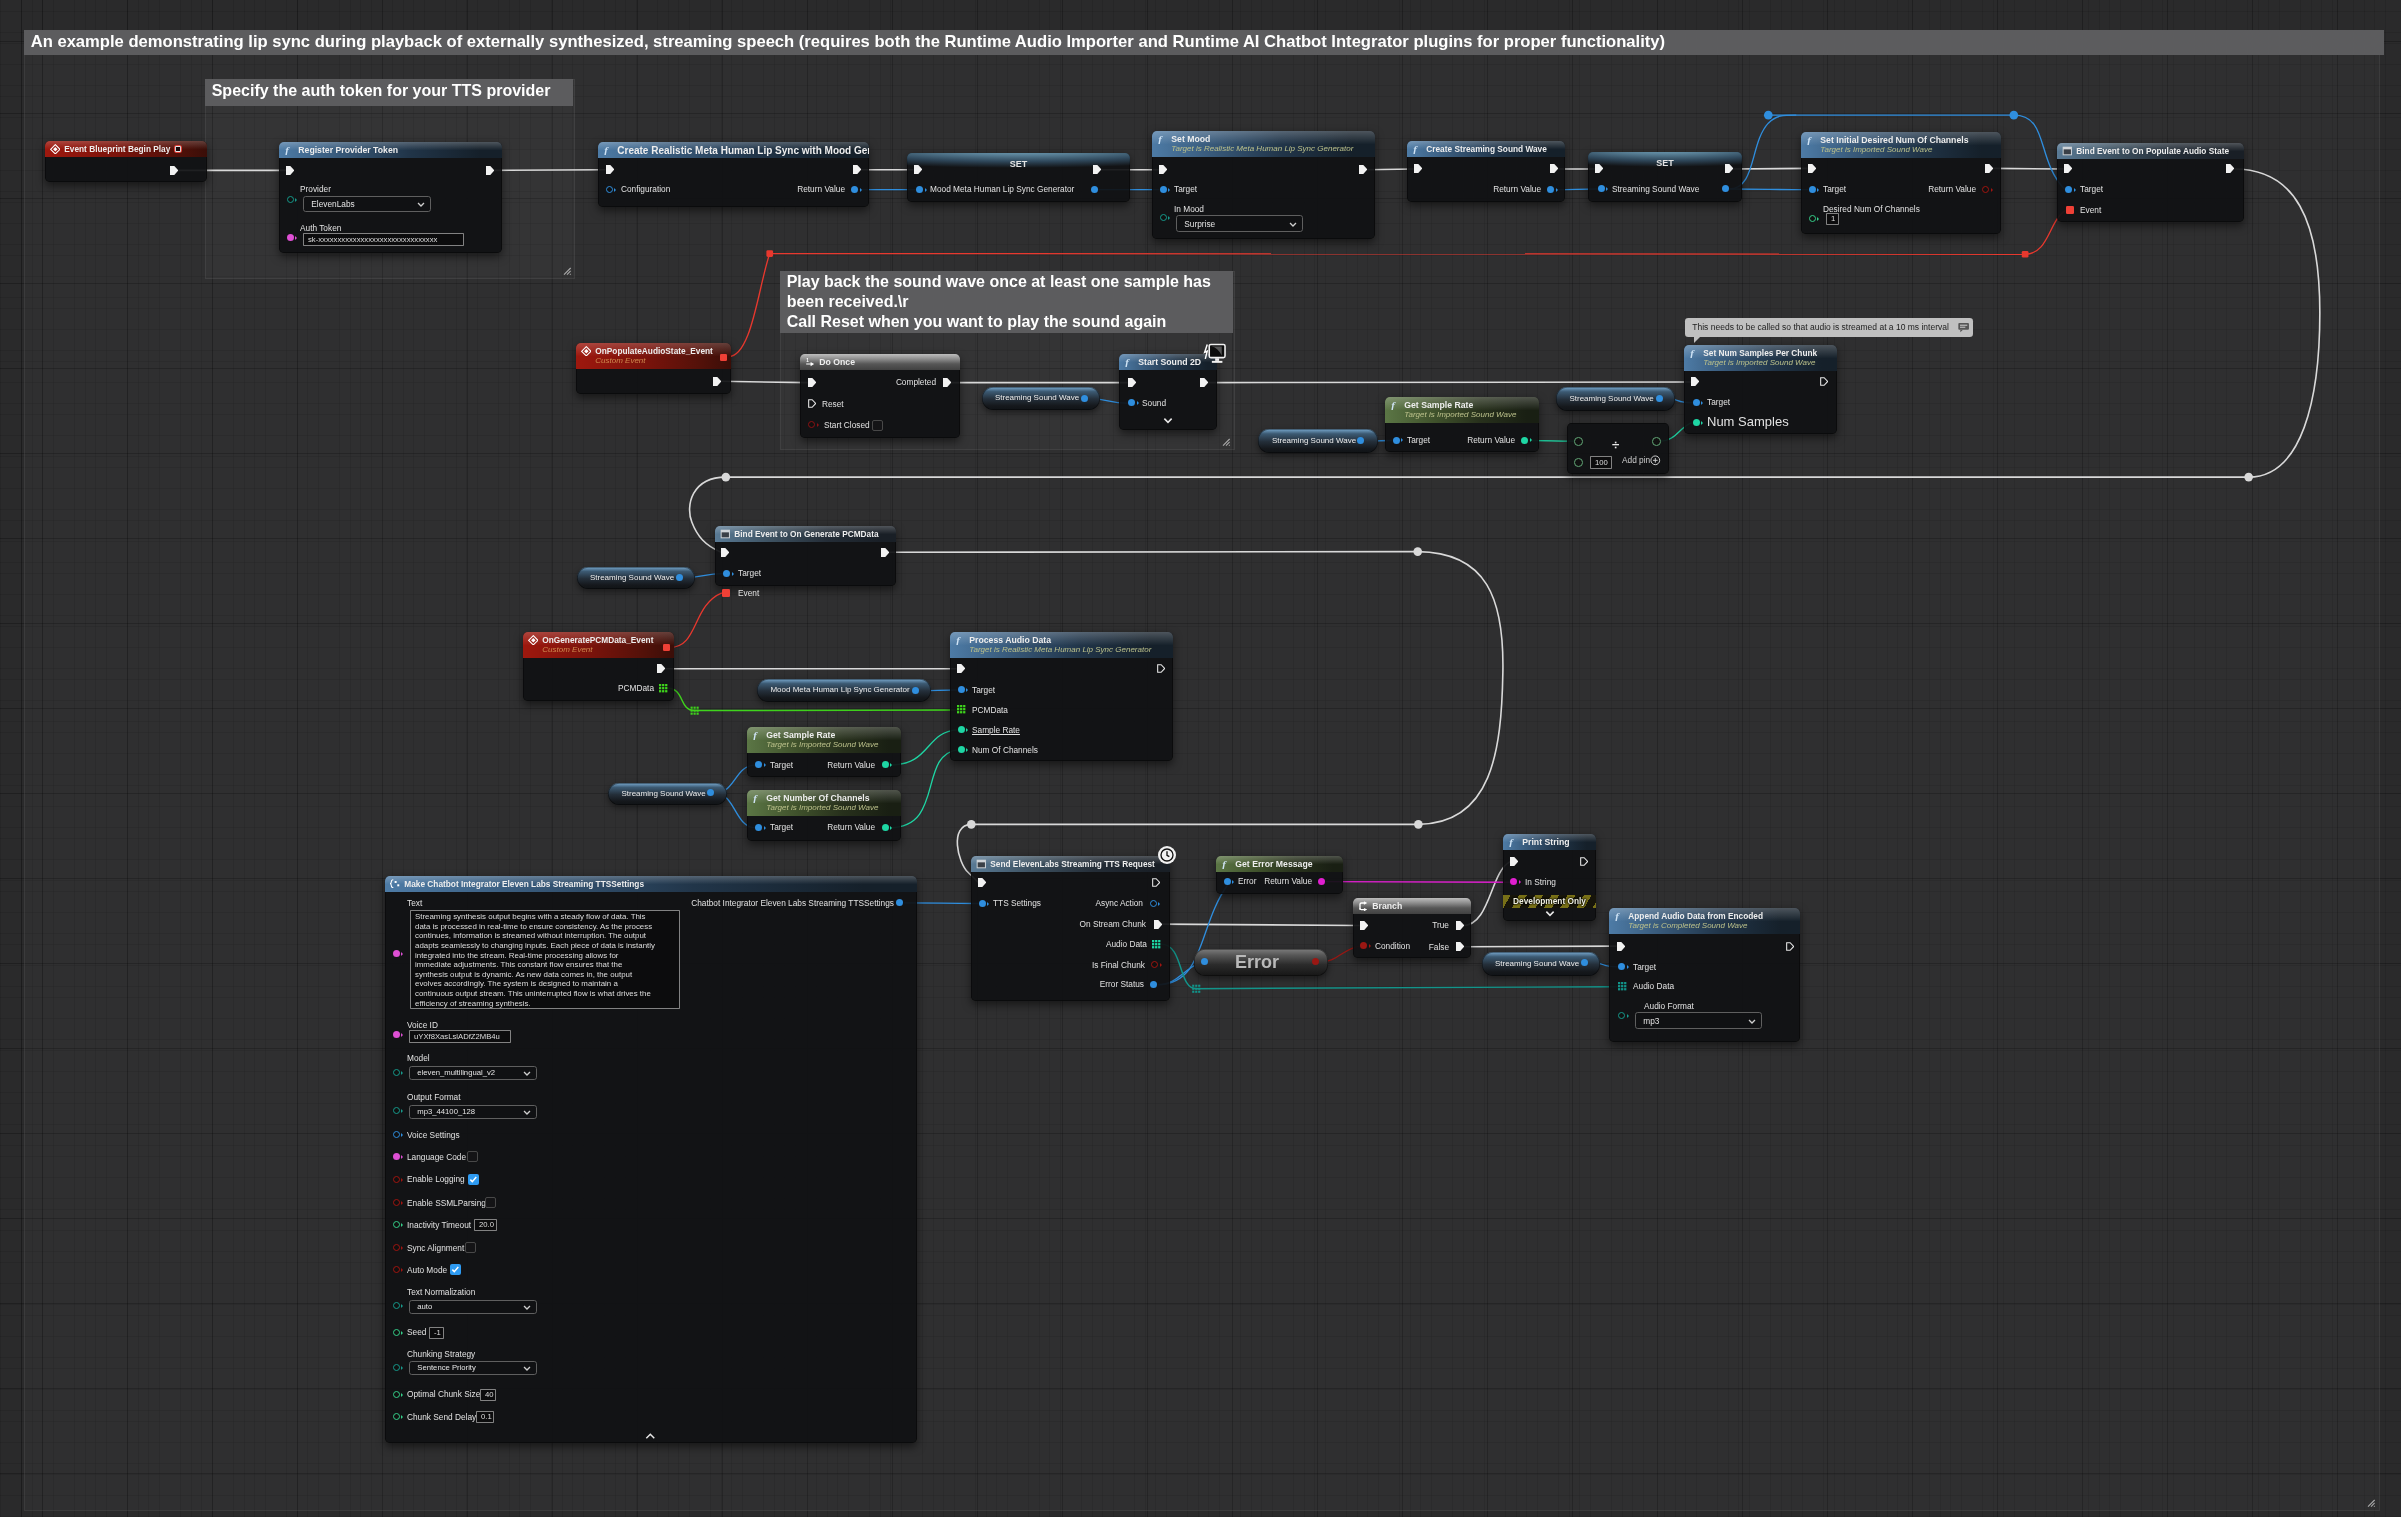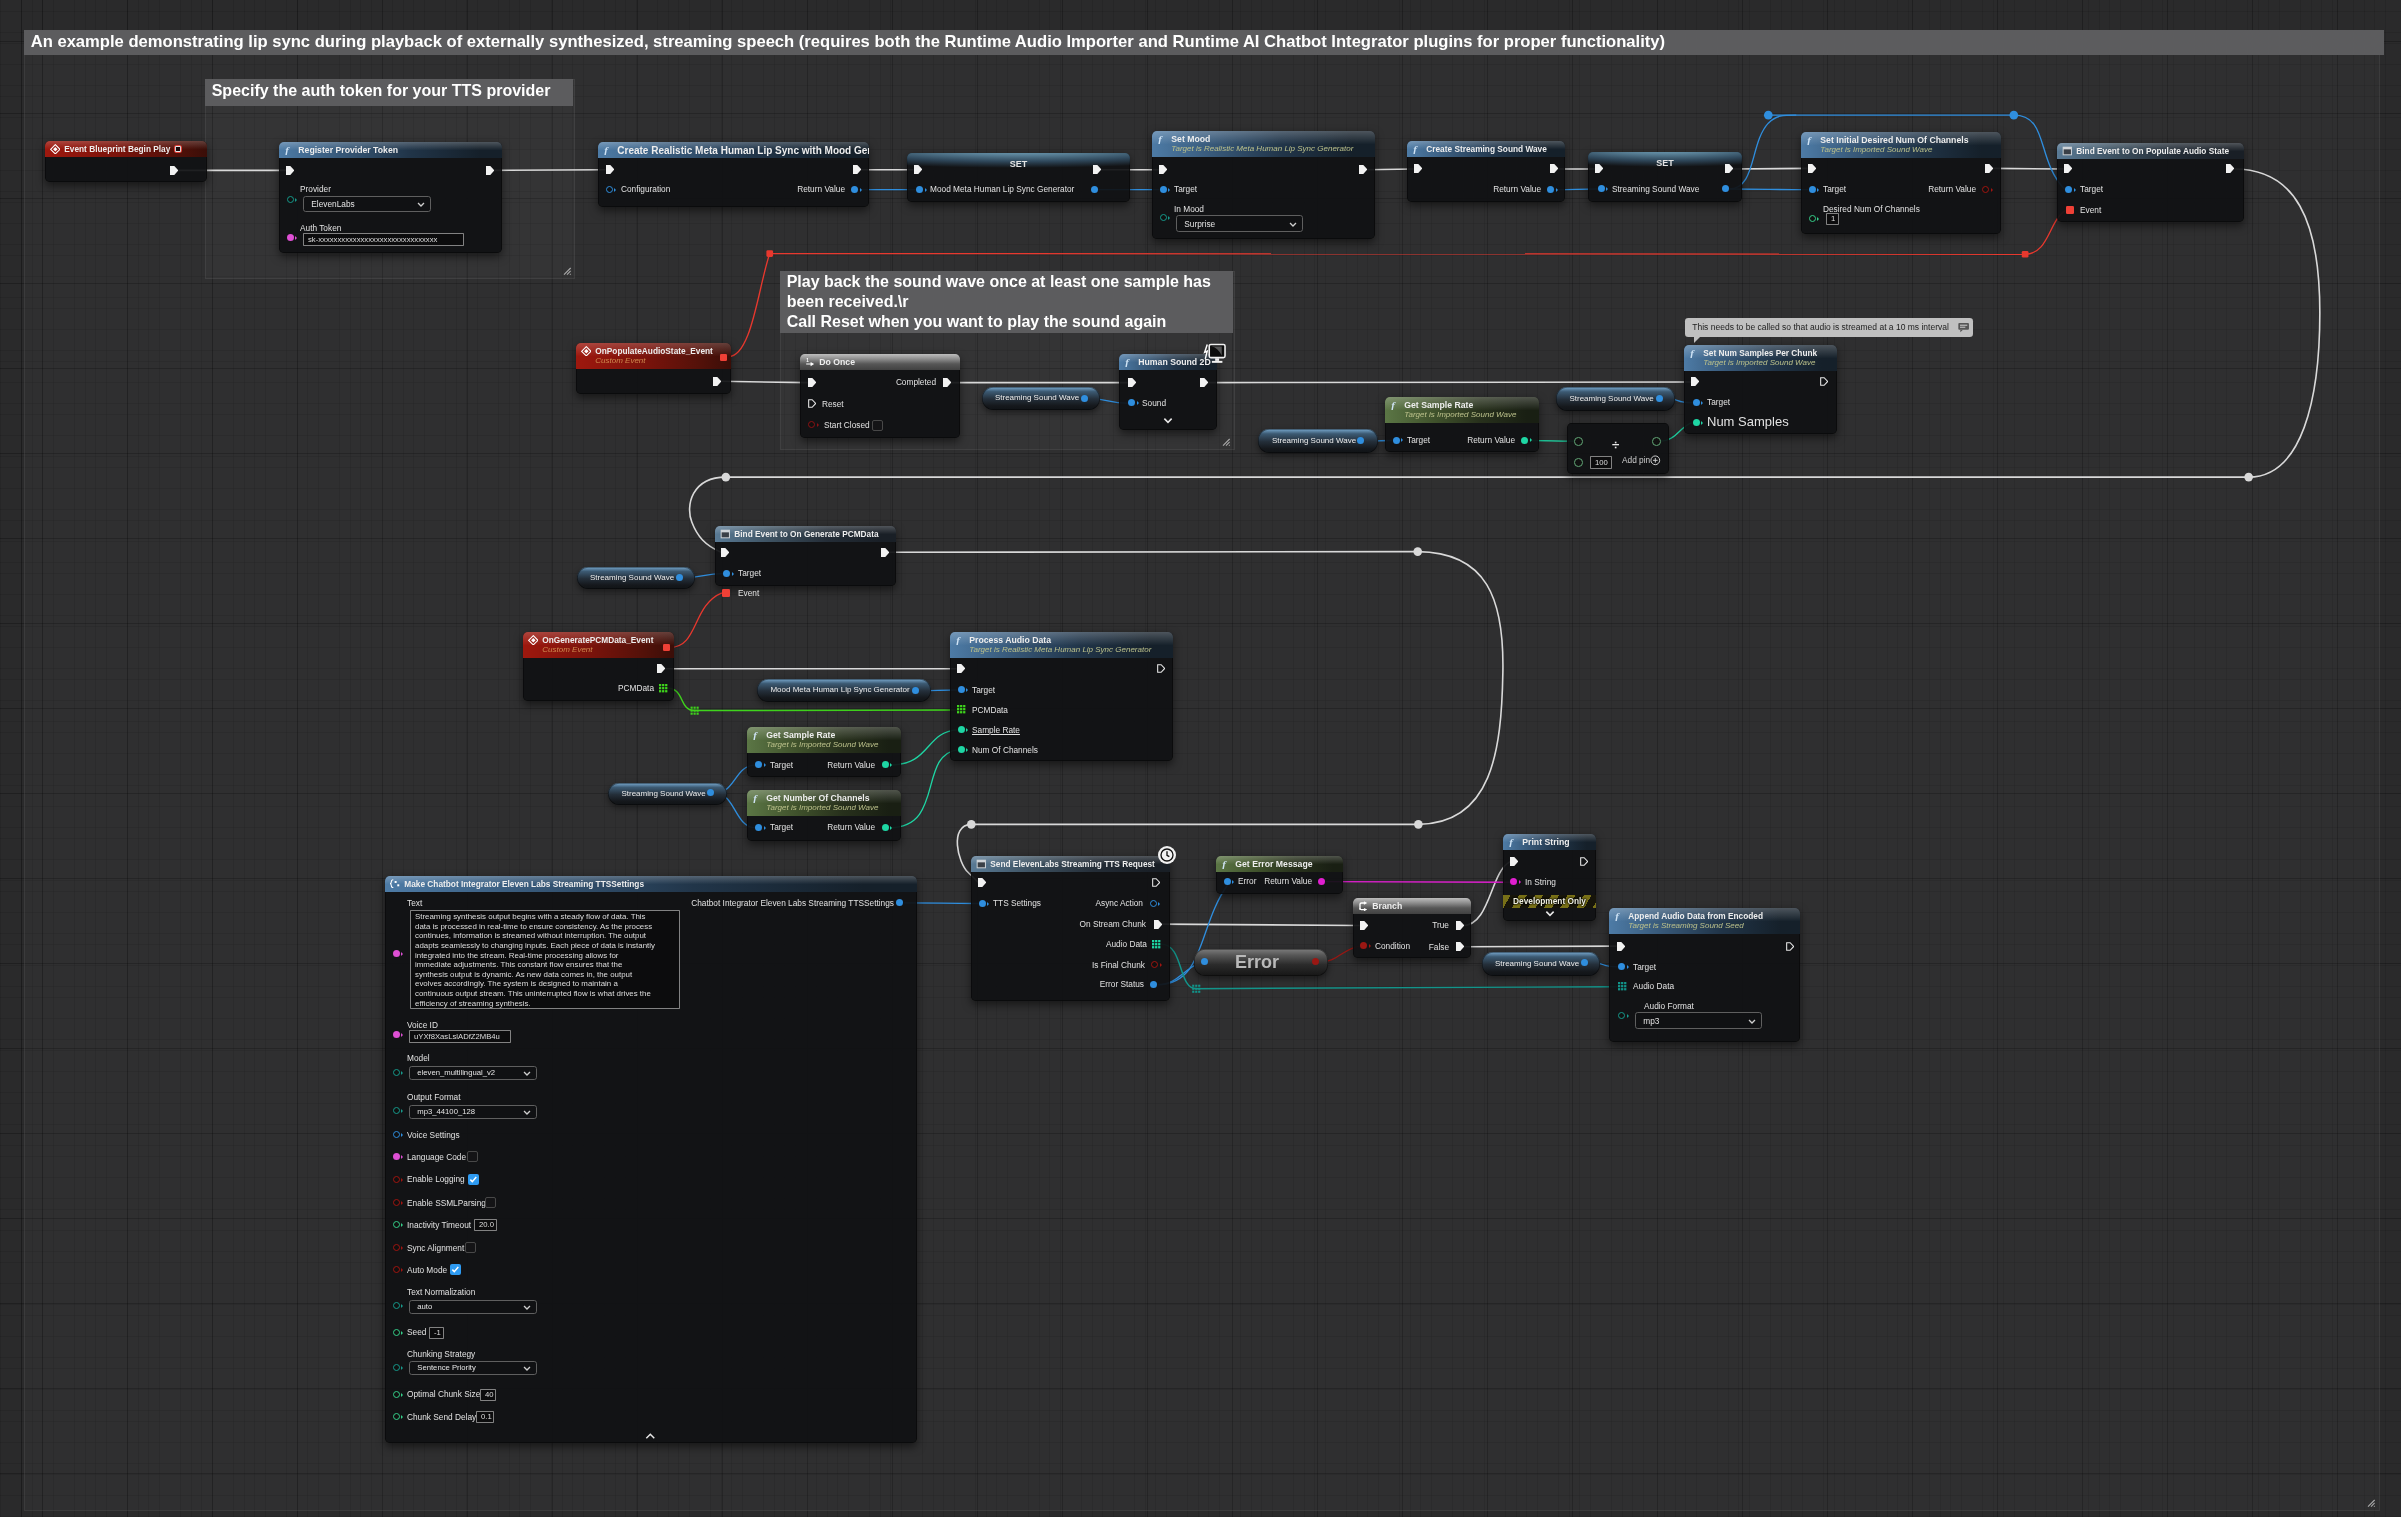--- a/index.html
+++ b/index.html
@@ -383,21 +383,21 @@
   </div>
 <div class="abs" style="left:1081px;top:395px;width:7.3px;height:7.3px;border-radius:50%;background:#2f8ede"></div>
 <div class="node" style="left:1119px;top:354px;width:98px;height:76px">
 <div class="hdr hfn" style="height:16px">
 <div class="hrow">
         <span class="hicon">
           <svg width="10.6" height="10.6" viewBox="0 0 16 16">
             <text x="2" y="13" font-family="Liberation Serif" font-style="italic" font-weight="bold" font-size="16" fill="#cfe3f5">f</text>
           </svg>
         </span>
-        <span class="htitle" style="font-size:8.7px">Human Sound 2D</span>
+        <span class="htitle" style="font-size:8.7px">Start Sound 2D</span>
       </div>
 </div>
   </div>
 <svg class="abs" style="left:1128px;top:378px" width="8" height="8.7" viewBox="0 0 12 13">
     <path d="M0 0 H6.5 L12.5 6.7 L6.5 13.4 H0 Z" fill="#f2f2f2"></path>
   </svg>
 <svg class="abs" style="left:1200px;top:378px" width="8" height="8.7" viewBox="0 0 12 13">
     <path d="M0 0 H6.5 L12.5 6.7 L6.5 13.4 H0 Z" fill="#f2f2f2"></path>
   </svg>
 <div class="abs" style="left:1128px;top:399px;width:7.3px;height:7.3px;border-radius:50%;background:#2f8ede"></div>
@@ -759,21 +759,21 @@
 <div class="node" style="left:1609px;top:908px;width:191px;height:134px">
 <div class="hdr hfn" style="height:26px">
 <div class="hrow">
         <span class="hicon">
           <svg width="10.6" height="10.6" viewBox="0 0 16 16">
             <text x="2" y="13" font-family="Liberation Serif" font-style="italic" font-weight="bold" font-size="16" fill="#cfe3f5">f</text>
           </svg>
         </span>
         <span class="htitle" style="font-size:8.3px">Append Audio Data from Encoded</span>
       </div>
-<div class="hsub">Target is Streaming Sound Seed</div>
+<div class="hsub">Target is Completed Sound Wave</div>
 </div>
   </div>
 <svg class="abs" style="left:1617px;top:942px" width="8" height="8.7" viewBox="0 0 12 13">
     <path d="M0 0 H6.5 L12.5 6.7 L6.5 13.4 H0 Z" fill="#f2f2f2"></path>
   </svg>
 <svg class="abs" style="left:1786px;top:942px" width="8" height="8.7" viewBox="0 0 12 13">
     <path d="M1 1 H6.2 L11.5 6.7 L6.2 12.4 H1 Z" fill="none" stroke="#e8e8e8" stroke-width="1.6"></path>
   </svg>
 <div class="abs" style="left:1618px;top:963px;width:7.3px;height:7.3px;border-radius:50%;background:#2f8ede"></div>
 <div class="abs" style="left:1627px;top:965px;width:0;height:0;border-left:2.7px solid #2f8ede;border-top:2px solid transparent;border-bottom:2px solid transparent"></div>

